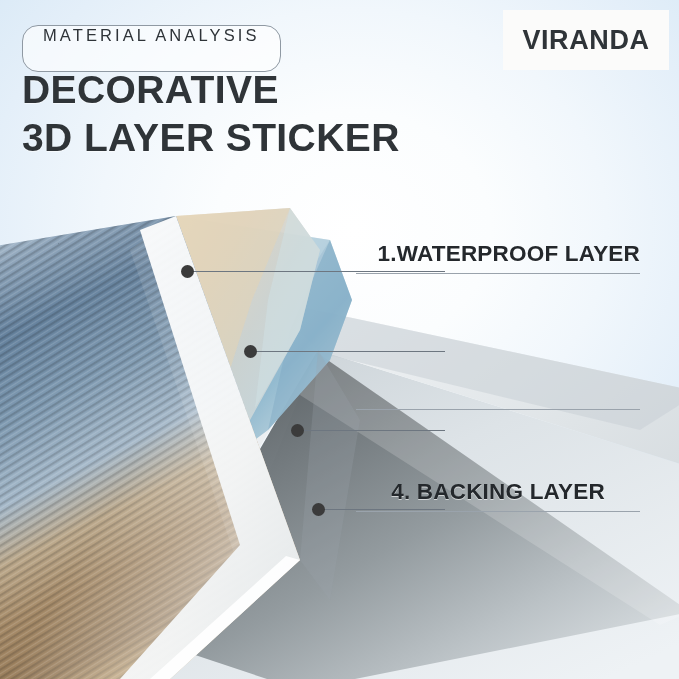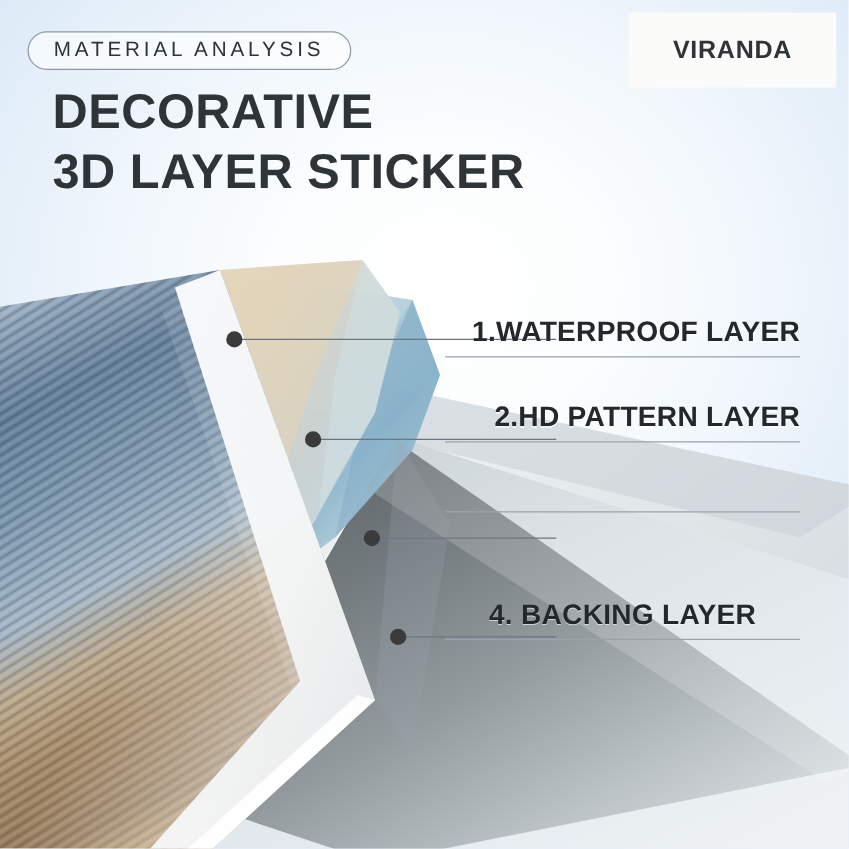--- a/index.html
+++ b/index.html
@@ -22,61 +22,59 @@
         #e4eff9 70%,
         #d9e9f6 88%,
         #d6e7f4 100%);
   }
 
   
   #eyebrow {
     position: absolute;
     left: 22px;
     top: 25px;
-    height: 31px;
+    height: 47px;
     box-sizing: border-box;
     padding: 0 20px;
     display: flex;
-    align-items: center;
     border: 1.4px solid #8f99a3;
     border-radius: 16px;
     background: rgba(255,255,255,0.62);
     font-size: 16.5px;
     letter-spacing: 3.1px;
     color: #2e3338;
     white-space: nowrap;
   }
   #title {
     position: absolute;
     left: 22px;
     top: 66px;
     width: 470px;
     font-size: 39px;
     font-weight: 700;
     line-height: 48px;
     letter-spacing: 0.4px;
     color: #2f3438;
     text-shadow: 0 1px 0 rgba(255,255,255,0.55);
-    margin-left: 20px;
   }
   #title .ln { display: block; }
 
   #brand-box {
     position: absolute;
     left: 503px;
     top: 10px;
     width: 166px;
     height: 60px;
     background: #fbfbfa;
     display: flex;
     align-items: center;
     justify-content: center;
   }
   #brand-text {
-    font-size: 20px;
+    font-size: 27px;
     font-weight: 700;
     letter-spacing: 0.6px;
     color: #2f3438;
   }
 
   
   #art { position: absolute; inset: 0; }
   #art svg { display: block; width: 679px; height: 679px; }
 
   
@@ -94,21 +92,21 @@
     line-height: 1;
     display: block;
     text-shadow: 0 1px 0 rgba(255,255,255,0.6);
   }
   .callout .crule {
     display: block;
     height: 1px;
     background: #9aa3ac;
     margin-top: 7px;
   }
-  #c1 { top: 243px; margin-top: 12px; } #c1 .crule { width: 284px; margin-left: auto; }
+  #c1 { top: 243px; } #c1 .crule { width: 284px; margin-left: auto; }
   #c2 { top: 323px; } #c2 .crule { width: 284px; margin-left: auto; }
   #c3 { top: 402px; } #c3 .crule { width: 284px; margin-left: auto; }
   #c4 { top: 481px; text-align: center; } #c4 .crule { width: 284px; margin-left: auto; }
 
   .leader {
     position: absolute;
     height: 1px;
     background: #6d7680;
   }
   .dot {
@@ -272,24 +270,20 @@
   <div class="dot" style="left:297px; top:430px;"></div>
 
   <div class="leader" style="left:318px; top:509px; width:127px;"></div>
   <div class="dot" style="left:318px; top:509px;"></div>
 
   <div class="callout" id="c1">
     <span class="ctext">1.WATERPROOF LAYER</span>
     <span class="crule"></span>
   </div>
 
-  <div class="callout" id="c2">
-    <span class="ctext">2.HD PATTERN LAYER</span>
-    <span class="crule"></span>
-  </div>
 
   <div class="callout" id="c3">
     <span class="crule"></span>
   </div>
 
   <div class="callout" id="c4">
     <span class="ctext">4. BACKING LAYER</span>
     <span class="crule"></span>
   </div>
 

